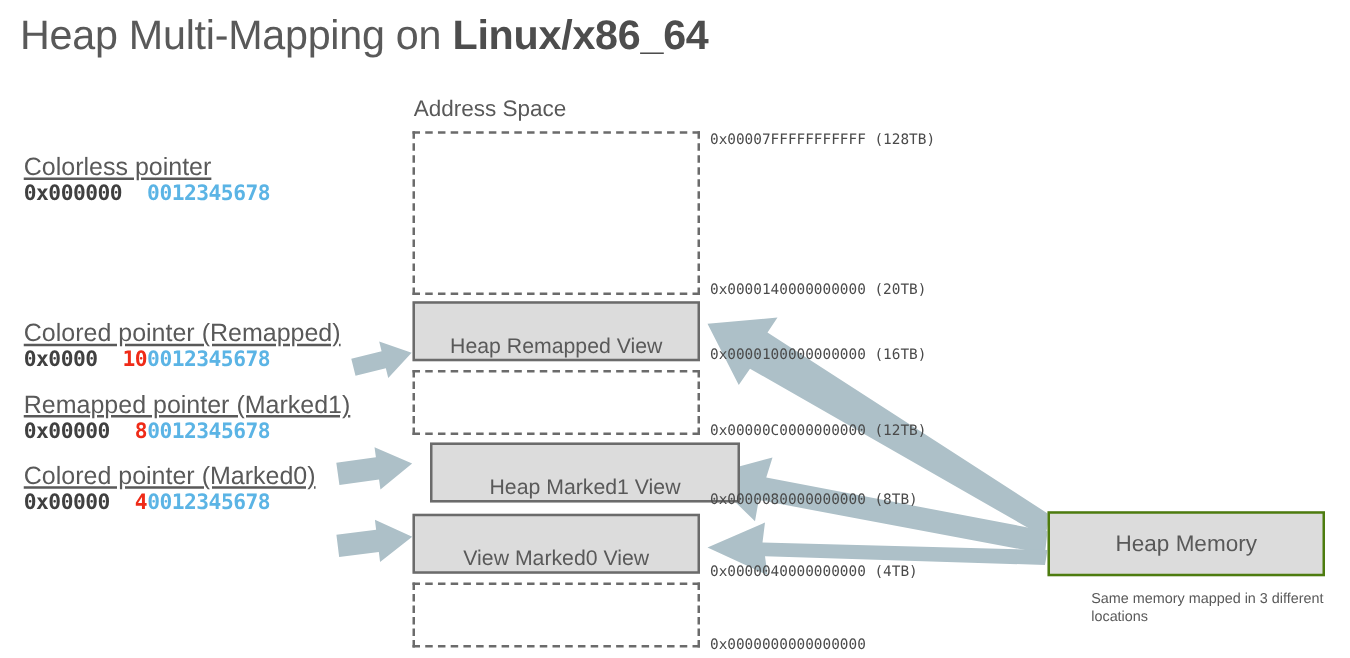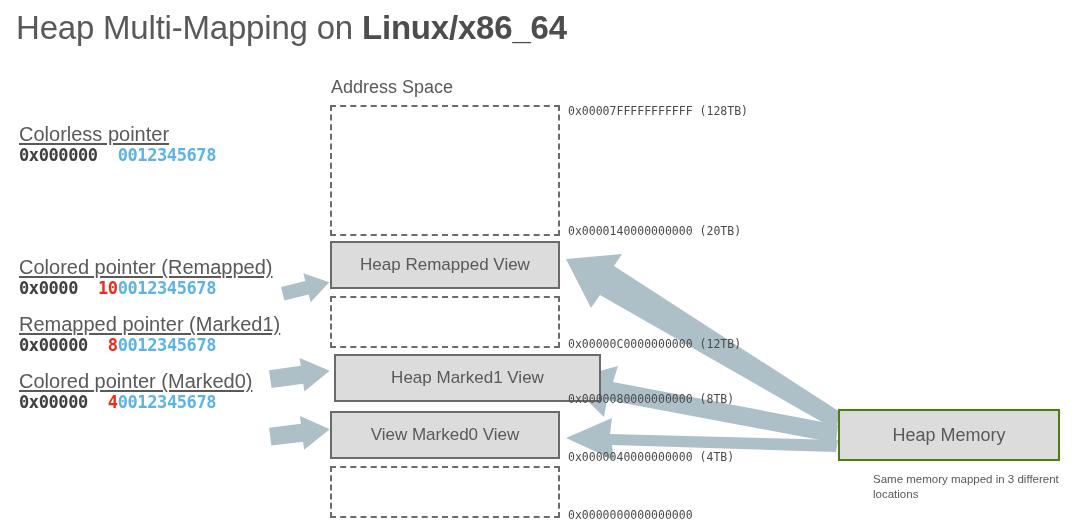--- a/index.html
+++ b/index.html
@@ -54,21 +54,21 @@
     background: #ffffff;
   }
 
   
   .view-box {
     position: absolute;
     box-sizing: border-box;
     background: #dcdcdc;
     border: 2px solid #6b6b6b;
     display: flex;
-    align-items: center;
+    align-items: flex-end;
     justify-content: center;
     font-size: 17px;
     color: #595959;
     white-space: nowrap;
     z-index: 6;
   }
 
   
   #heap-memory-box {
     position: absolute;
@@ -173,36 +173,37 @@
     </g>
 
     <g>
       <polygon fill="#adc0c8" points="836,452 838,440 610,434 612,418 566,438 614,460 612,445"></polygon>
     </g>
   </svg>
 
   <div class="view-box" style="left:330px; top:241px; width:230px; height:48px;">
     <span>Heap Remapped View</span>
   </div>
-  <div class="view-box" style="left:334px; top:354px; width:267px; height:48px;">
+  <div class="view-box" style="left:344px; top:354px; width:248px; height:48px;">
     <span>Heap Marked1 View</span>
   </div>
   <div class="view-box" style="left:330px; top:411px; width:230px; height:48px;">
     <span>View Marked0 View</span>
   </div>
 
   <div id="heap-memory-box">
     <span>Heap Memory</span>
   </div>
   <div id="heap-memory-caption">Same memory mapped in 3 different locations</div>
 
   <div class="addr-label" style="top:104px;"><span>0x00007FFFFFFFFFFF</span><span> </span><span>(128TB)</span></div>
 
   <div class="addr-label" style="top:224px;"><span>0x0000140000000000</span><span> </span><span>(20TB)</span></div>
 
+  <div class="addr-label" style="top:276px;"><span>0x0000100000000000</span><span> </span><span>(16TB)</span></div>
 
   <div class="addr-label" style="top:337px;"><span>0x00000C0000000000</span><span> </span><span>(12TB)</span></div>
 
   <div class="addr-label" style="top:392px;"><span>0x0000080000000000</span><span> </span><span>(8TB)</span></div>
 
   <div class="addr-label" style="top:450px;"><span>0x0000040000000000</span><span> </span><span>(4TB)</span></div>
 
   <div class="addr-label" style="top:508px;"><span>0x0000000000000000</span><span> </span><span></span></div>
 
   <div class="ptr-group" style="left:19px; top:124px;">

